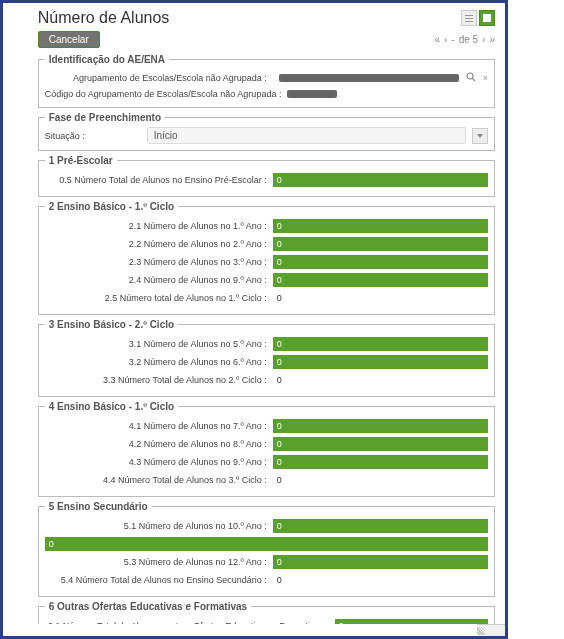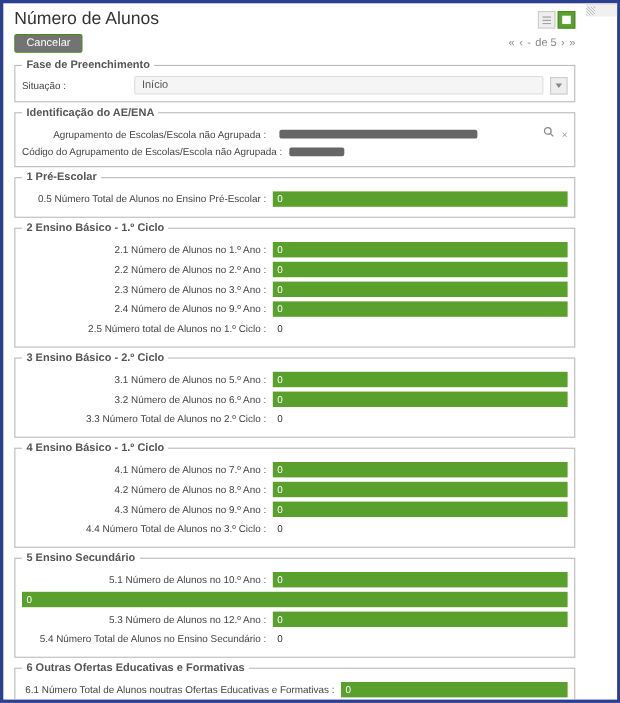--- a/index.html
+++ b/index.html
@@ -1,17 +1,17 @@
 <!DOCTYPE html>
 <html><head>
   <meta charset="utf-8">
   <style>
     * { box-sizing: border-box; margin: 0; padding: 0; }
     body { font-family: Arial, Helvetica, sans-serif; font-size: 10px; background: #fff; color: #333; }
-    .outer-frame { width: 564px; height: 639px; border: 3px solid #2c3e8f; background: #fff; display: flex; flex-direction: row; }
+    .outer-frame { width: 508px; height: 639px; border: 3px solid #2c3e8f; background: #fff; display: flex; flex-direction: column; align-items: flex-end; }
     .inner-content { padding: 6px 10px 4px 10px; overflow: hidden; flex: 1; }
 
     .page-header { display: flex; justify-content: space-between; align-items: center; margin-bottom: 4px; }
     .page-title { font-size: 16px; font-weight: normal; color: #333; }
     .view-toggles { display: flex; gap: 2px; }
     .view-toggle { width: 16px; height: 16px; border: 1px solid #ccc; background: #eee; display: flex; align-items: center; justify-content: center; cursor: pointer; }
     .view-toggle.active { background: #5aa02c; border-color: #4a8a22; color: #fff; }
 
     .toolbar-row { display: flex; justify-content: space-between; align-items: center; margin-bottom: 6px; }
     .btn-green { background: #737373; color: #fff; border: 1px solid #4a8a22; padding: 2px 10px; font-size: 10px; cursor: pointer; border-radius: 2px; }
@@ -75,56 +75,56 @@
         <span>«</span>
         <span>‹</span>
         <span>-</span>
         <span>de 5</span>
         <span>›</span>
         <span>»</span>
       </div>
     </div>
 
     <fieldset>
+      <legend>Identificação do AE/ENA</legend>
+      <div class="agrup-row">
+        <span class="agrup-label">Agrupamento de Escolas/Escola não Agrupada :</span>
+        <div class="agrup-value">
+          <span class="redacted redacted-long"></span>
+        </div>
+        <span>
+          <svg class="mag-icon" viewBox="0 0 12 12">
+              <circle cx="5" cy="5" r="3" stroke="#888" stroke-width="1.2" fill="none"></circle>
+              <line x1="7.5" y1="7.5" x2="10" y2="10" stroke="#888" stroke-width="1.2"></line>
+            </svg>
+        </span>
+        <span style="color:#999;font-size:9px;">×</span>
+      </div>
+      <div class="codigo-row">
+        <span class="codigo-label">Código do Agrupamento de Escolas/Escola não Agrupada :</span>
+        <span class="redacted redacted-short"></span>
+      </div>
+    </fieldset>
+
+    <fieldset>
       <legend>Fase de Preenchimento</legend>
       <div class="situacao-row">
         <span class="form-label-wide">Situação :</span>
         <div class="select-pill">
           <span>Início</span>
         </div>
         <div class="select-btn">
           <svg width="8" height="8" viewBox="0 0 8 8">
               <path d="M1 2 L4 6 L7 2 Z" fill="#888"></path>
             </svg>
         </div>
       </div>
     </fieldset>
 
     <fieldset>
-      <legend>Identificação do AE/ENA</legend>
-      <div class="agrup-row">
-        <span class="agrup-label">Agrupamento de Escolas/Escola não Agrupada :</span>
-        <div class="agrup-value">
-          <span class="redacted redacted-long"></span>
-        </div>
-        <span>
-          <svg class="mag-icon" viewBox="0 0 12 12">
-              <circle cx="5" cy="5" r="3" stroke="#888" stroke-width="1.2" fill="none"></circle>
-              <line x1="7.5" y1="7.5" x2="10" y2="10" stroke="#888" stroke-width="1.2"></line>
-            </svg>
-        </span>
-        <span style="color:#999;font-size:9px;">×</span>
-      </div>
-      <div class="codigo-row">
-        <span class="codigo-label">Código do Agrupamento de Escolas/Escola não Agrupada :</span>
-        <span class="redacted redacted-short"></span>
-      </div>
-    </fieldset>
-
-    <fieldset>
       <legend>1 Pré-Escolar</legend>
       <div class="form-row">
         <span class="form-label">0.5 Número Total de Alunos no Ensino Pré-Escolar :</span>
         <span class="form-value-green">0</span>
       </div>
     </fieldset>
 
     <fieldset>
       <legend>2 Ensino Básico - 1.º Ciclo</legend>
       <div class="form-row">

